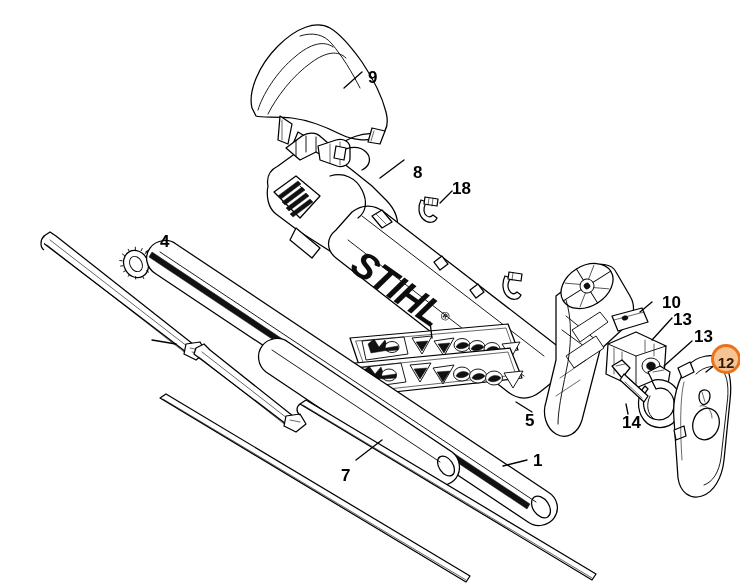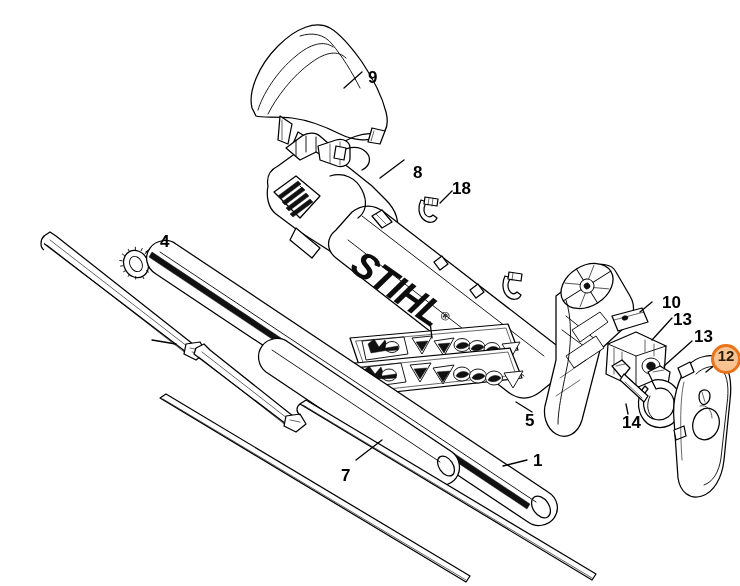--- a/index.html
+++ b/index.html
@@ -45,21 +45,21 @@
   .dim-label b {
     font-weight: bold;
     font-size: 17px;
   }
   .badge-highlight {
     position: absolute;
     width: 30px;
     height: 30px;
     border-radius: 50%;
     display: flex;
-    align-items: flex-start;
+    align-items: flex-end;
     justify-content: center;
     font-family: "Liberation Sans", sans-serif;
     font-weight: bold;
     font-size: 15px;
     color: #2b1a06;
     box-sizing: border-box;
   }
 </style>
 </head>
 <body>

